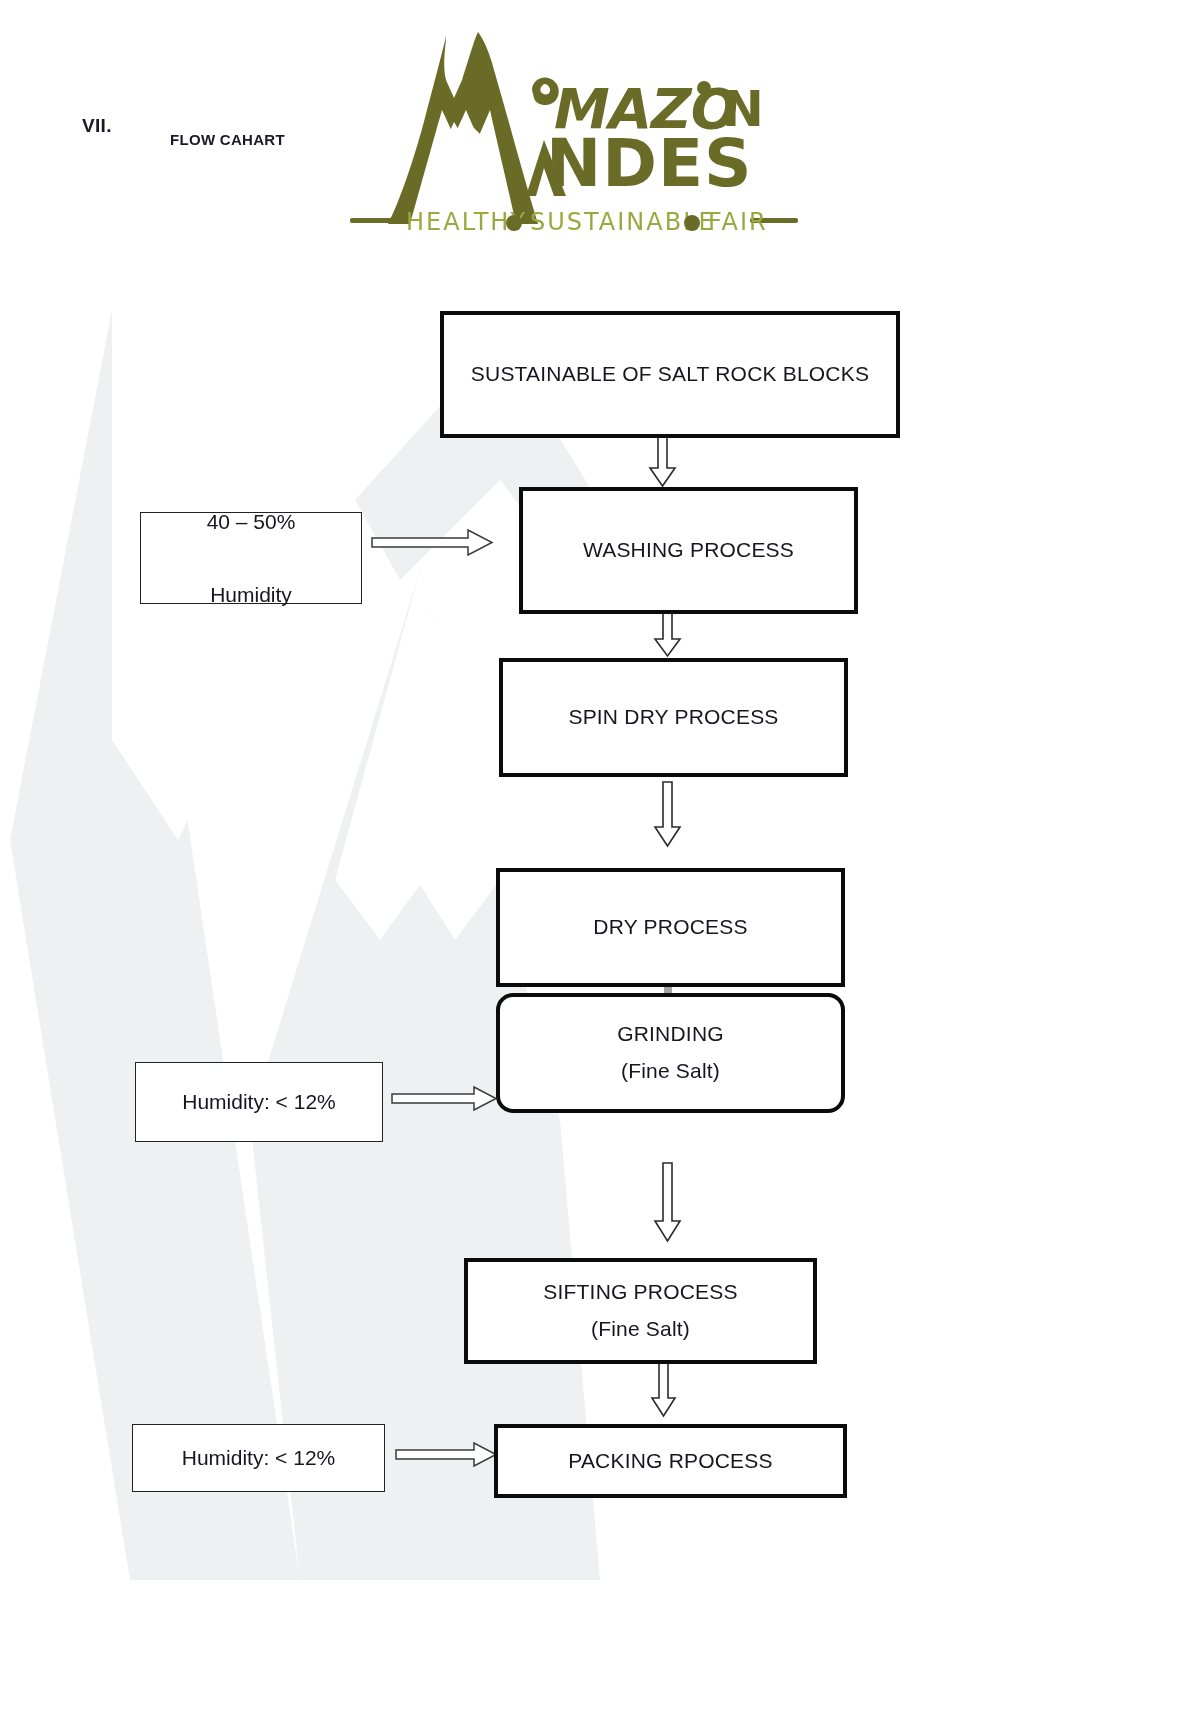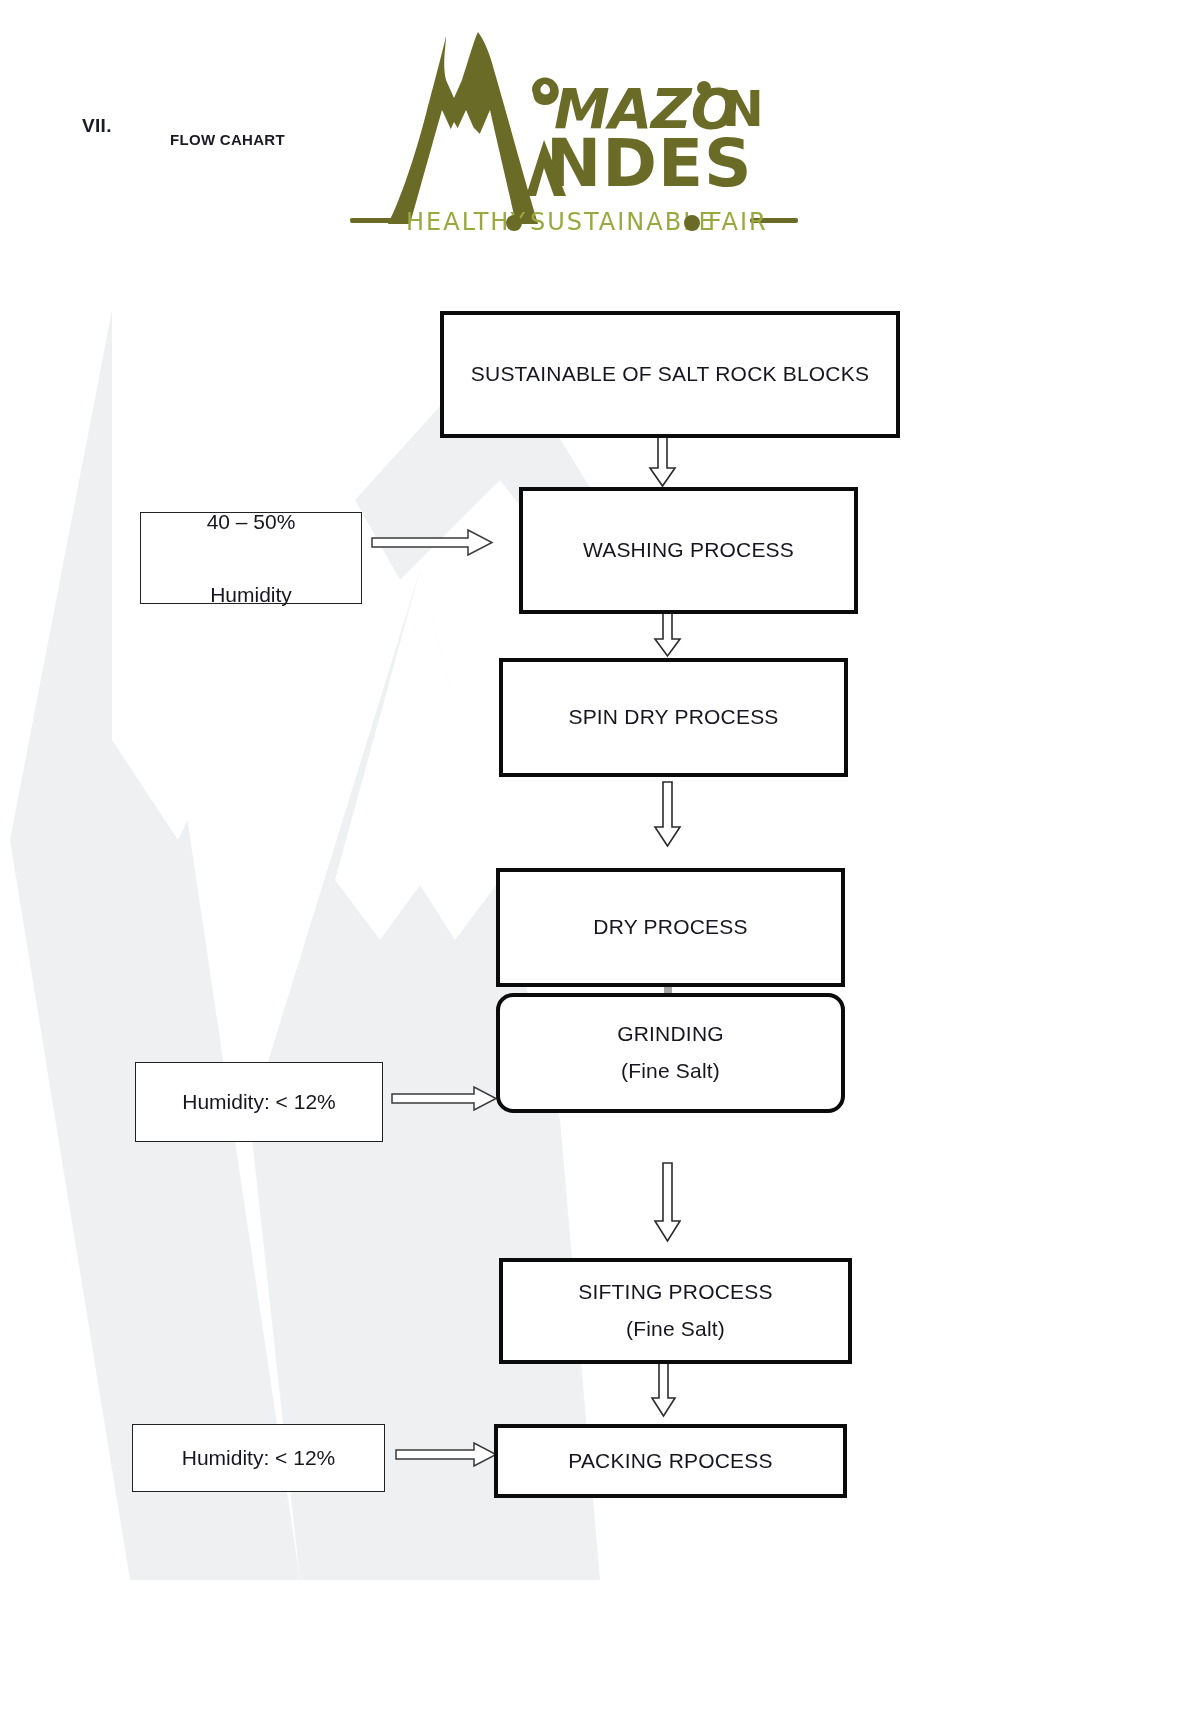--- a/index.html
+++ b/index.html
@@ -119,21 +119,21 @@
 
 <div class="node" style="left:496px;top:868px;width:341px;height:111px;">
   <span>DRY PROCESS</span>
 </div>
 
 <div class="node" style="left:496px;top:993px;width:341px;height:112px;border-radius:17px;">
   <span>GRINDING</span>
   <span class="l2">(Fine Salt)</span>
 </div>
 
-<div class="node" style="left:499px;top:1258px;width:345px;height:98px;">
+<div class="node" style="left:464px;top:1258px;width:345px;height:98px;">
   <span>SIFTING PROCESS</span>
   <span class="l2">(Fine Salt)</span>
 </div>
 
 <div class="node" style="left:494px;top:1424px;width:345px;height:66px;">
   <span>PACKING RPOCESS</span>
 </div>
 
 <div class="side" style="left:140px;top:512px;width:220px;height:90px;">
   <span>40 – 50%</span>

